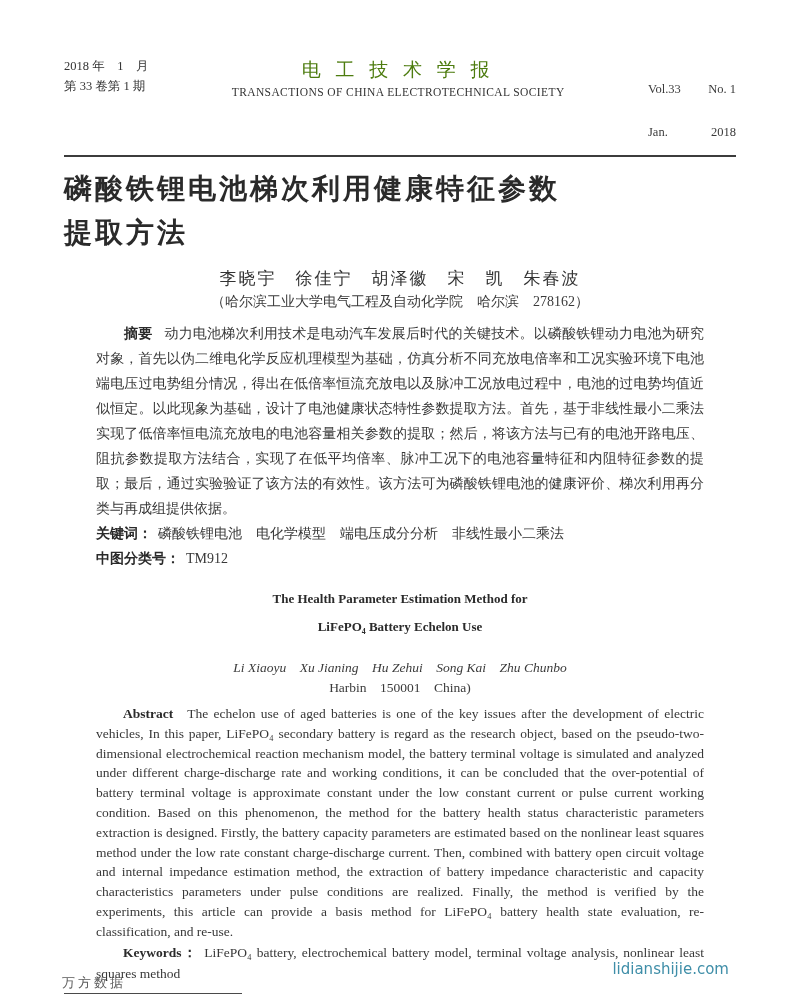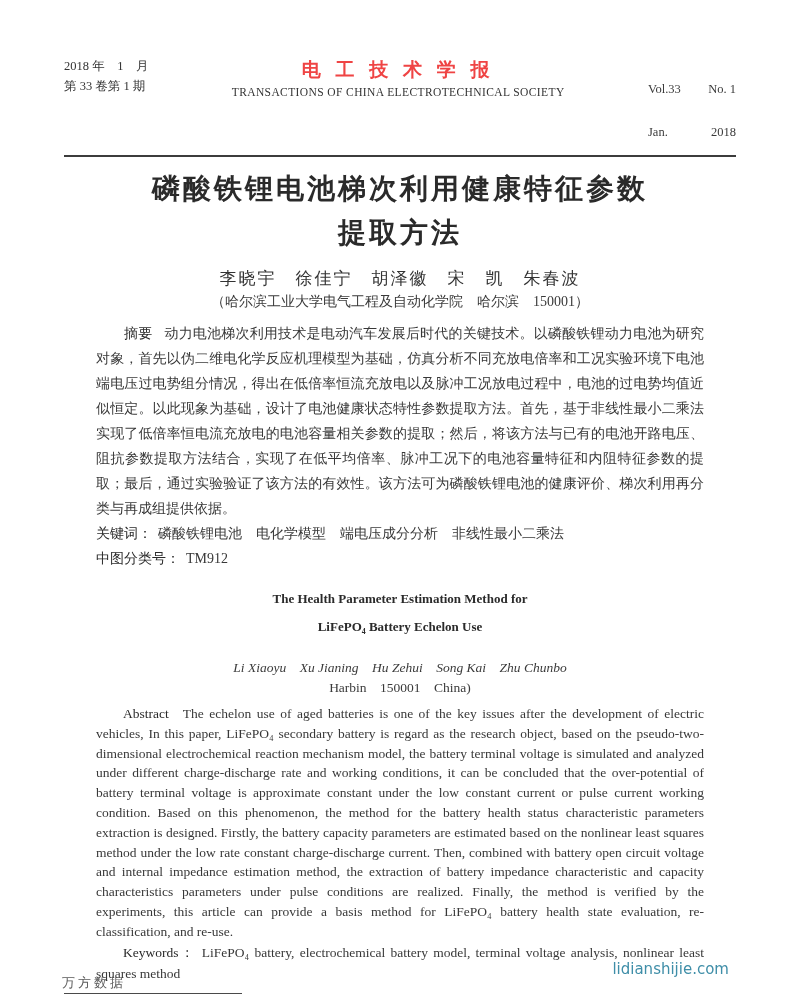--- a/index.html
+++ b/index.html
@@ -9,38 +9,38 @@
     position:relative; overflow:hidden;
     color:#3a3a3a;
     font-family:"Liberation Serif","DejaVu Serif",serif;
   }
   .paper { padding:56px 64px 0 64px; }
 
   
   .jheader { display:flex; justify-content:space-between; border-bottom:2.5px solid #3c3c3c; padding-bottom:13px; }
   .h-left  { font-size:12.5px; line-height:20px; color:#333; white-space:nowrap; }
   .h-center{ flex:1; text-align:center; padding-top:1px; }
-  .j-cn { font-size:19px; letter-spacing:5px; font-weight:700; color:#ef4444; }
+  .j-cn { font-size:19px; letter-spacing:5px; font-weight:400; color:#4d7c0f; }
   .j-en { font-size:11.5px; letter-spacing:0.4px; margin-top:3px; color:#333; }
   .h-right { font-size:12.5px; line-height:20px; }
   .hr-row { display:flex; justify-content:space-between; gap:16px; min-width:88px;margin-top:23px; }
 
   .doi-line { display:block; margin-top:12px; font-size:13.5px; font-weight:bold; color:#252525; }
   .doi-line b { margin-right:6px; font-weight:bold; }
 
-  .title-cn { margin:10px 0 0 0; text-align:center;
+  .title-cn { margin:10px 0 0 0; text-align:left;
     font-family:"DejaVu Sans","Liberation Sans",sans-serif;
     font-size:28px; font-weight:700; color:#2a2a2a; line-height:44px; letter-spacing:3px; }
 
   .authors-cn { margin-top:12px; text-align:center; font-size:17px; color:#333; letter-spacing:2px; }
   .affil-cn   { margin-top:3px; text-align:center; font-size:14px; color:#3a3a3a; }
 
   .block { margin-left:32px; margin-right:32px; }
   .abs-cn { margin:10px 0 0 0; font-size:14px; line-height:25px; text-align:justify; text-indent:2em; color:#383838; }
-  .lead { font-weight:normal; color:#2a2a2a; margin-right:12px; }
+  .lead { font-weight:bold; color:#2a2a2a; margin-right:12px; }
   .kw-line { margin:0; font-size:14px; line-height:25px; color:#383838; }
   .kw-line .lead { margin-right:6px; }
 
   .title-en  { margin:14px 0 0 0; text-align:center; font-size:13px; font-weight:700; color:#2b2b2b; line-height:28px; }
   .authors-en{ margin-top:17px; text-align:center; font-style:italic; font-size:13.5px; line-height:20px; color:#3a3a3a; }
   .affil-en  { text-align:center; font-size:13.5px; line-height:19px; color:#3a3a3a; }
 
   .abs-en { margin:7px 0 0 0; font-size:13.5px; line-height:19.8px; text-align:justify; text-indent:2em; color:#383838; }
   .abs-en .lead { margin-right:14px; }
   .kw-en  { margin:0; font-size:13.5px; line-height:21px; text-indent:2em; text-align:justify; color:#383838; }
@@ -80,21 +80,21 @@
     </div>
   </header>
 
 
   <h1 class="title-cn">
     <span>磷酸铁锂电池梯次利用健康特征参数</span><br>
     <span>提取方法</span>
   </h1>
 
   <div class="authors-cn">李晓宇　徐佳宁　胡泽徽　宋　凯　朱春波</div>
-  <div class="affil-cn">（哈尔滨工业大学电气工程及自动化学院　哈尔滨　150001）</div>
+  <div class="affil-cn">（哈尔滨工业大学电气工程及自动化学院　哈尔滨　278162）</div>
 
   <div class="block">
     <p class="abs-cn">
       <span class="lead">摘要</span><span>动力电池梯次利用技术是电动汽车发展后时代的关键技术。以磷酸铁锂动力电池为研究对象，首先以伪二维电化学反应机理模型为基础，仿真分析不同充放电倍率和工况实验环境下电池端电压过电势组分情况，得出在低倍率恒流充放电以及脉冲工况放电过程中，电池的过电势均值近似恒定。以此现象为基础，设计了电池健康状态特性参数提取方法。首先，基于非线性最小二乘法实现了低倍率恒电流充放电的电池容量相关参数的提取；然后，将该方法与已有的电池开路电压、阻抗参数提取方法结合，实现了在低平均倍率、脉冲工况下的电池容量特征和内阻特征参数的提取；最后，通过实验验证了该方法的有效性。该方法可为磷酸铁锂电池的健康评价、梯次利用再分类与再成组提供依据。</span>
     </p>
     <p class="kw-line">
       <span class="lead">关键词：</span><span>磷酸铁锂电池　电化学模型　端电压成分分析　非线性最小二乘法</span>
     </p>
     <p class="kw-line">
       <span class="lead">中图分类号：</span><span>TM912</span>

